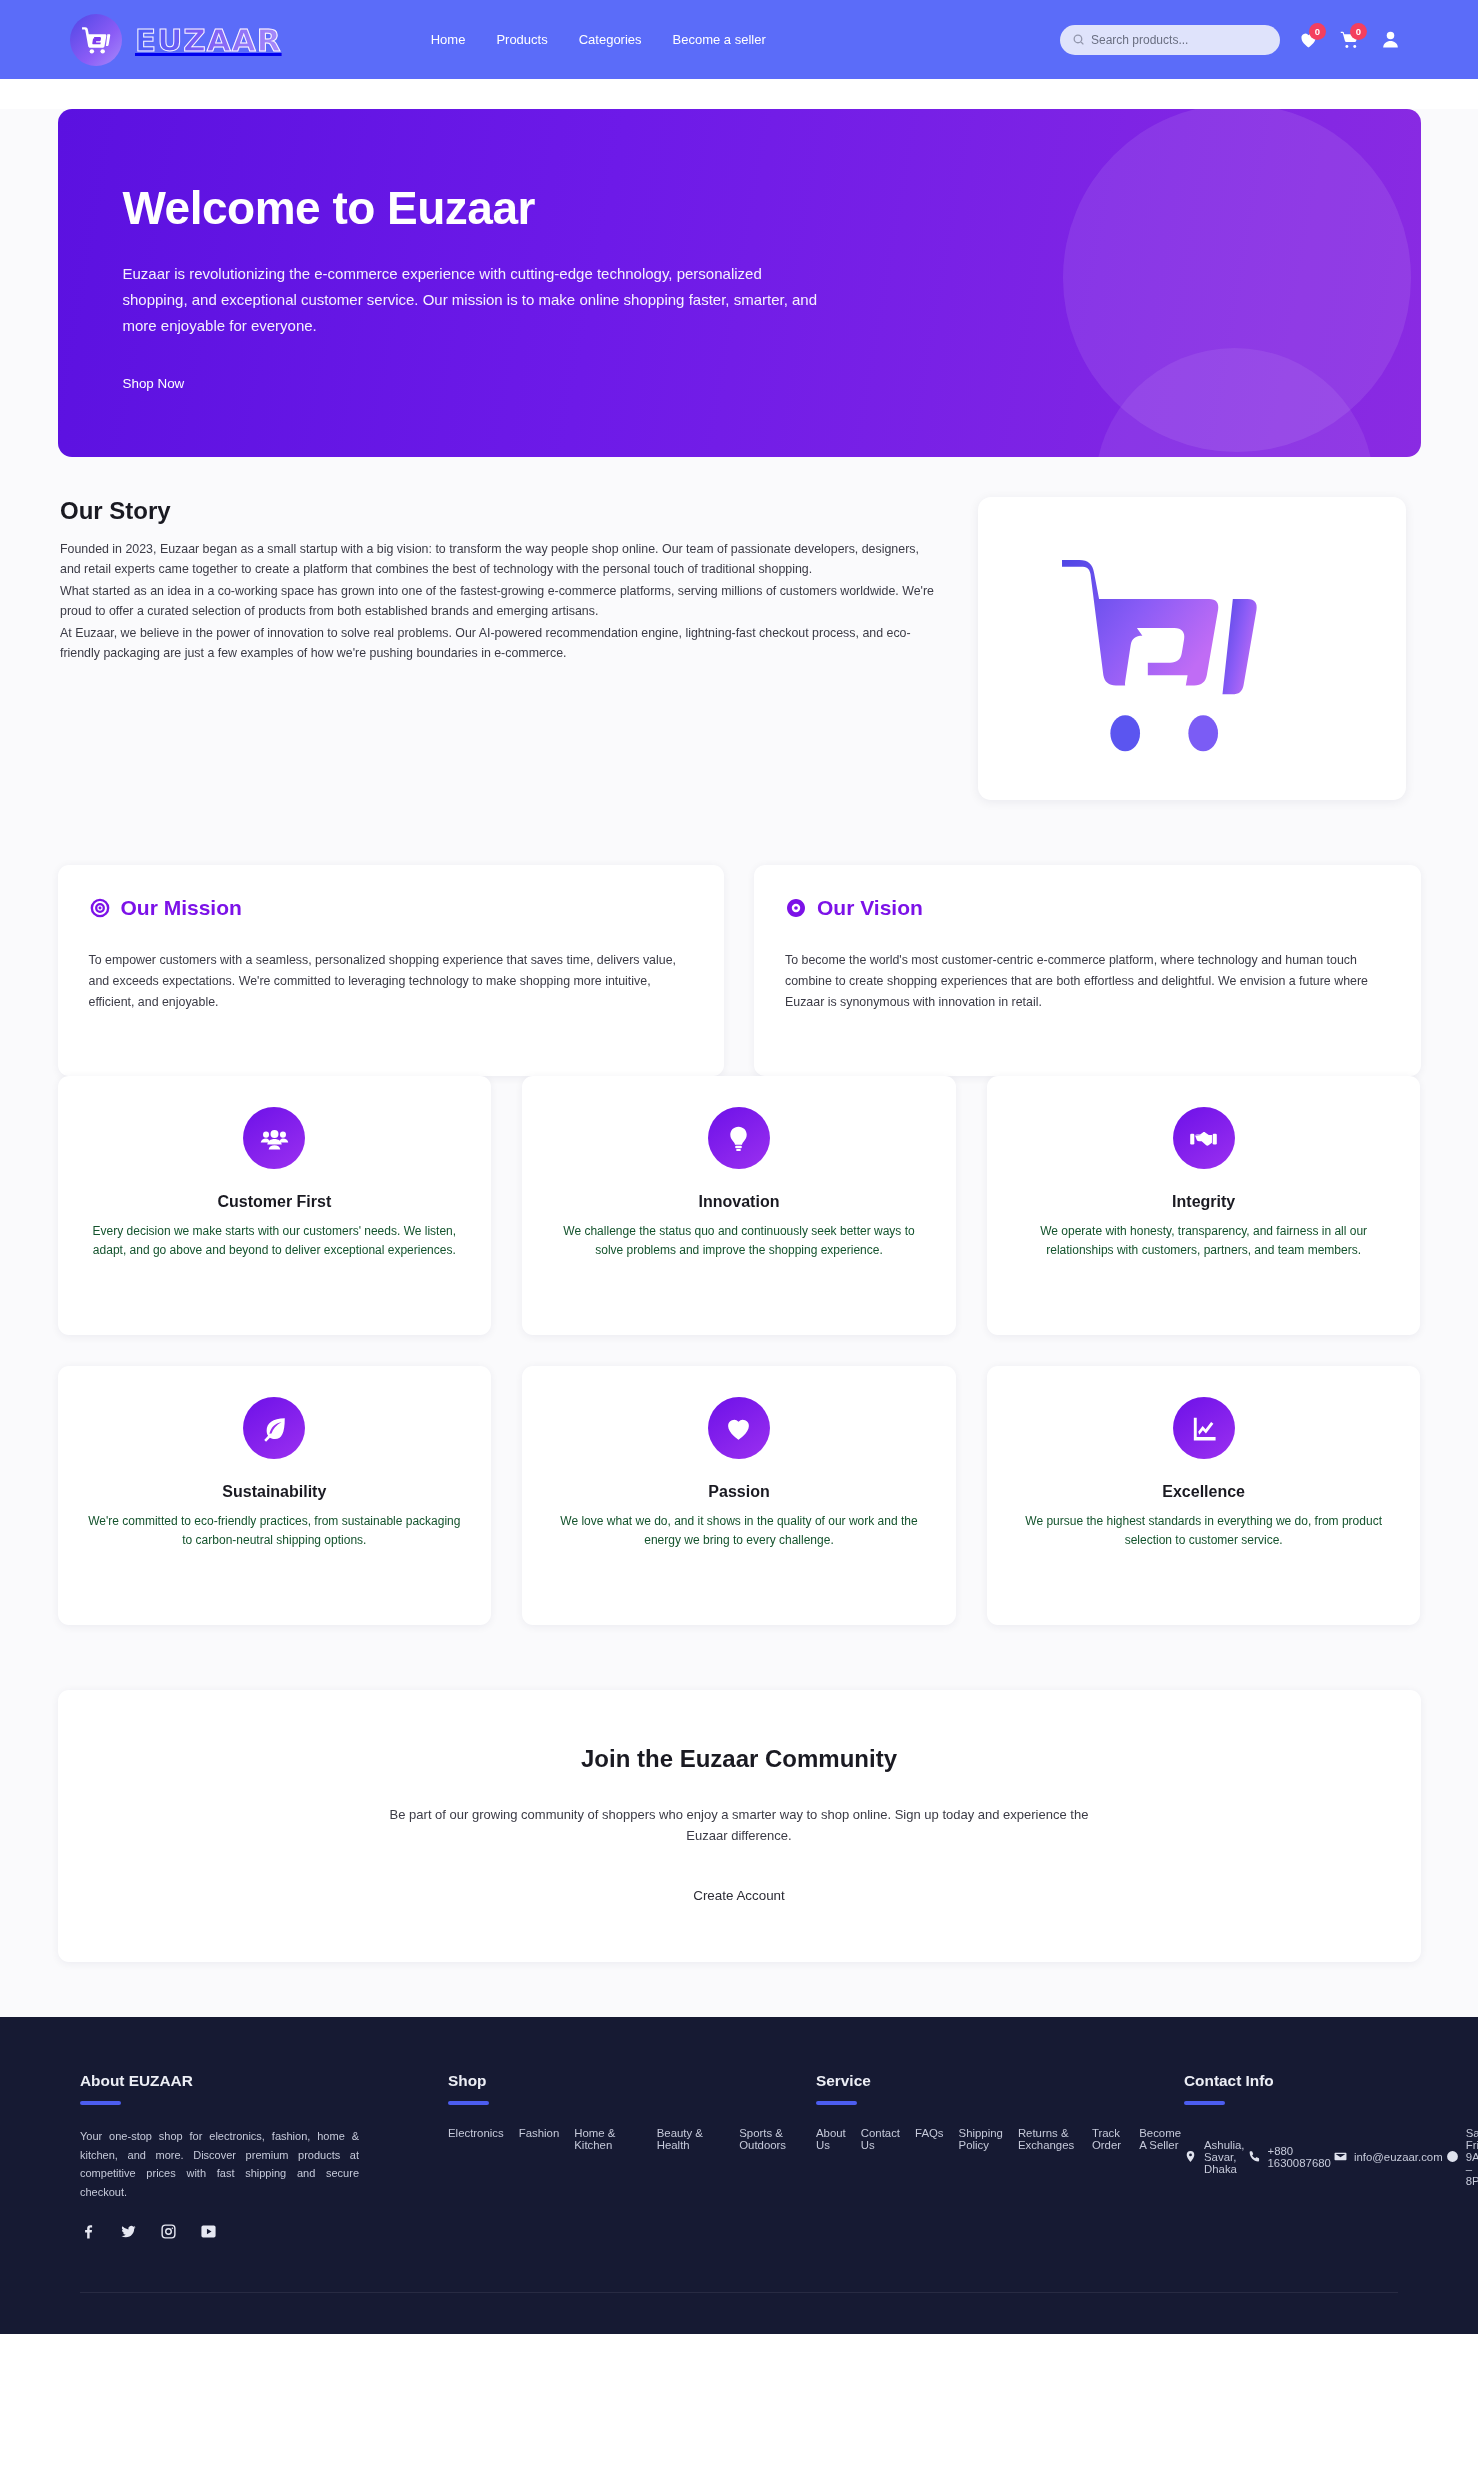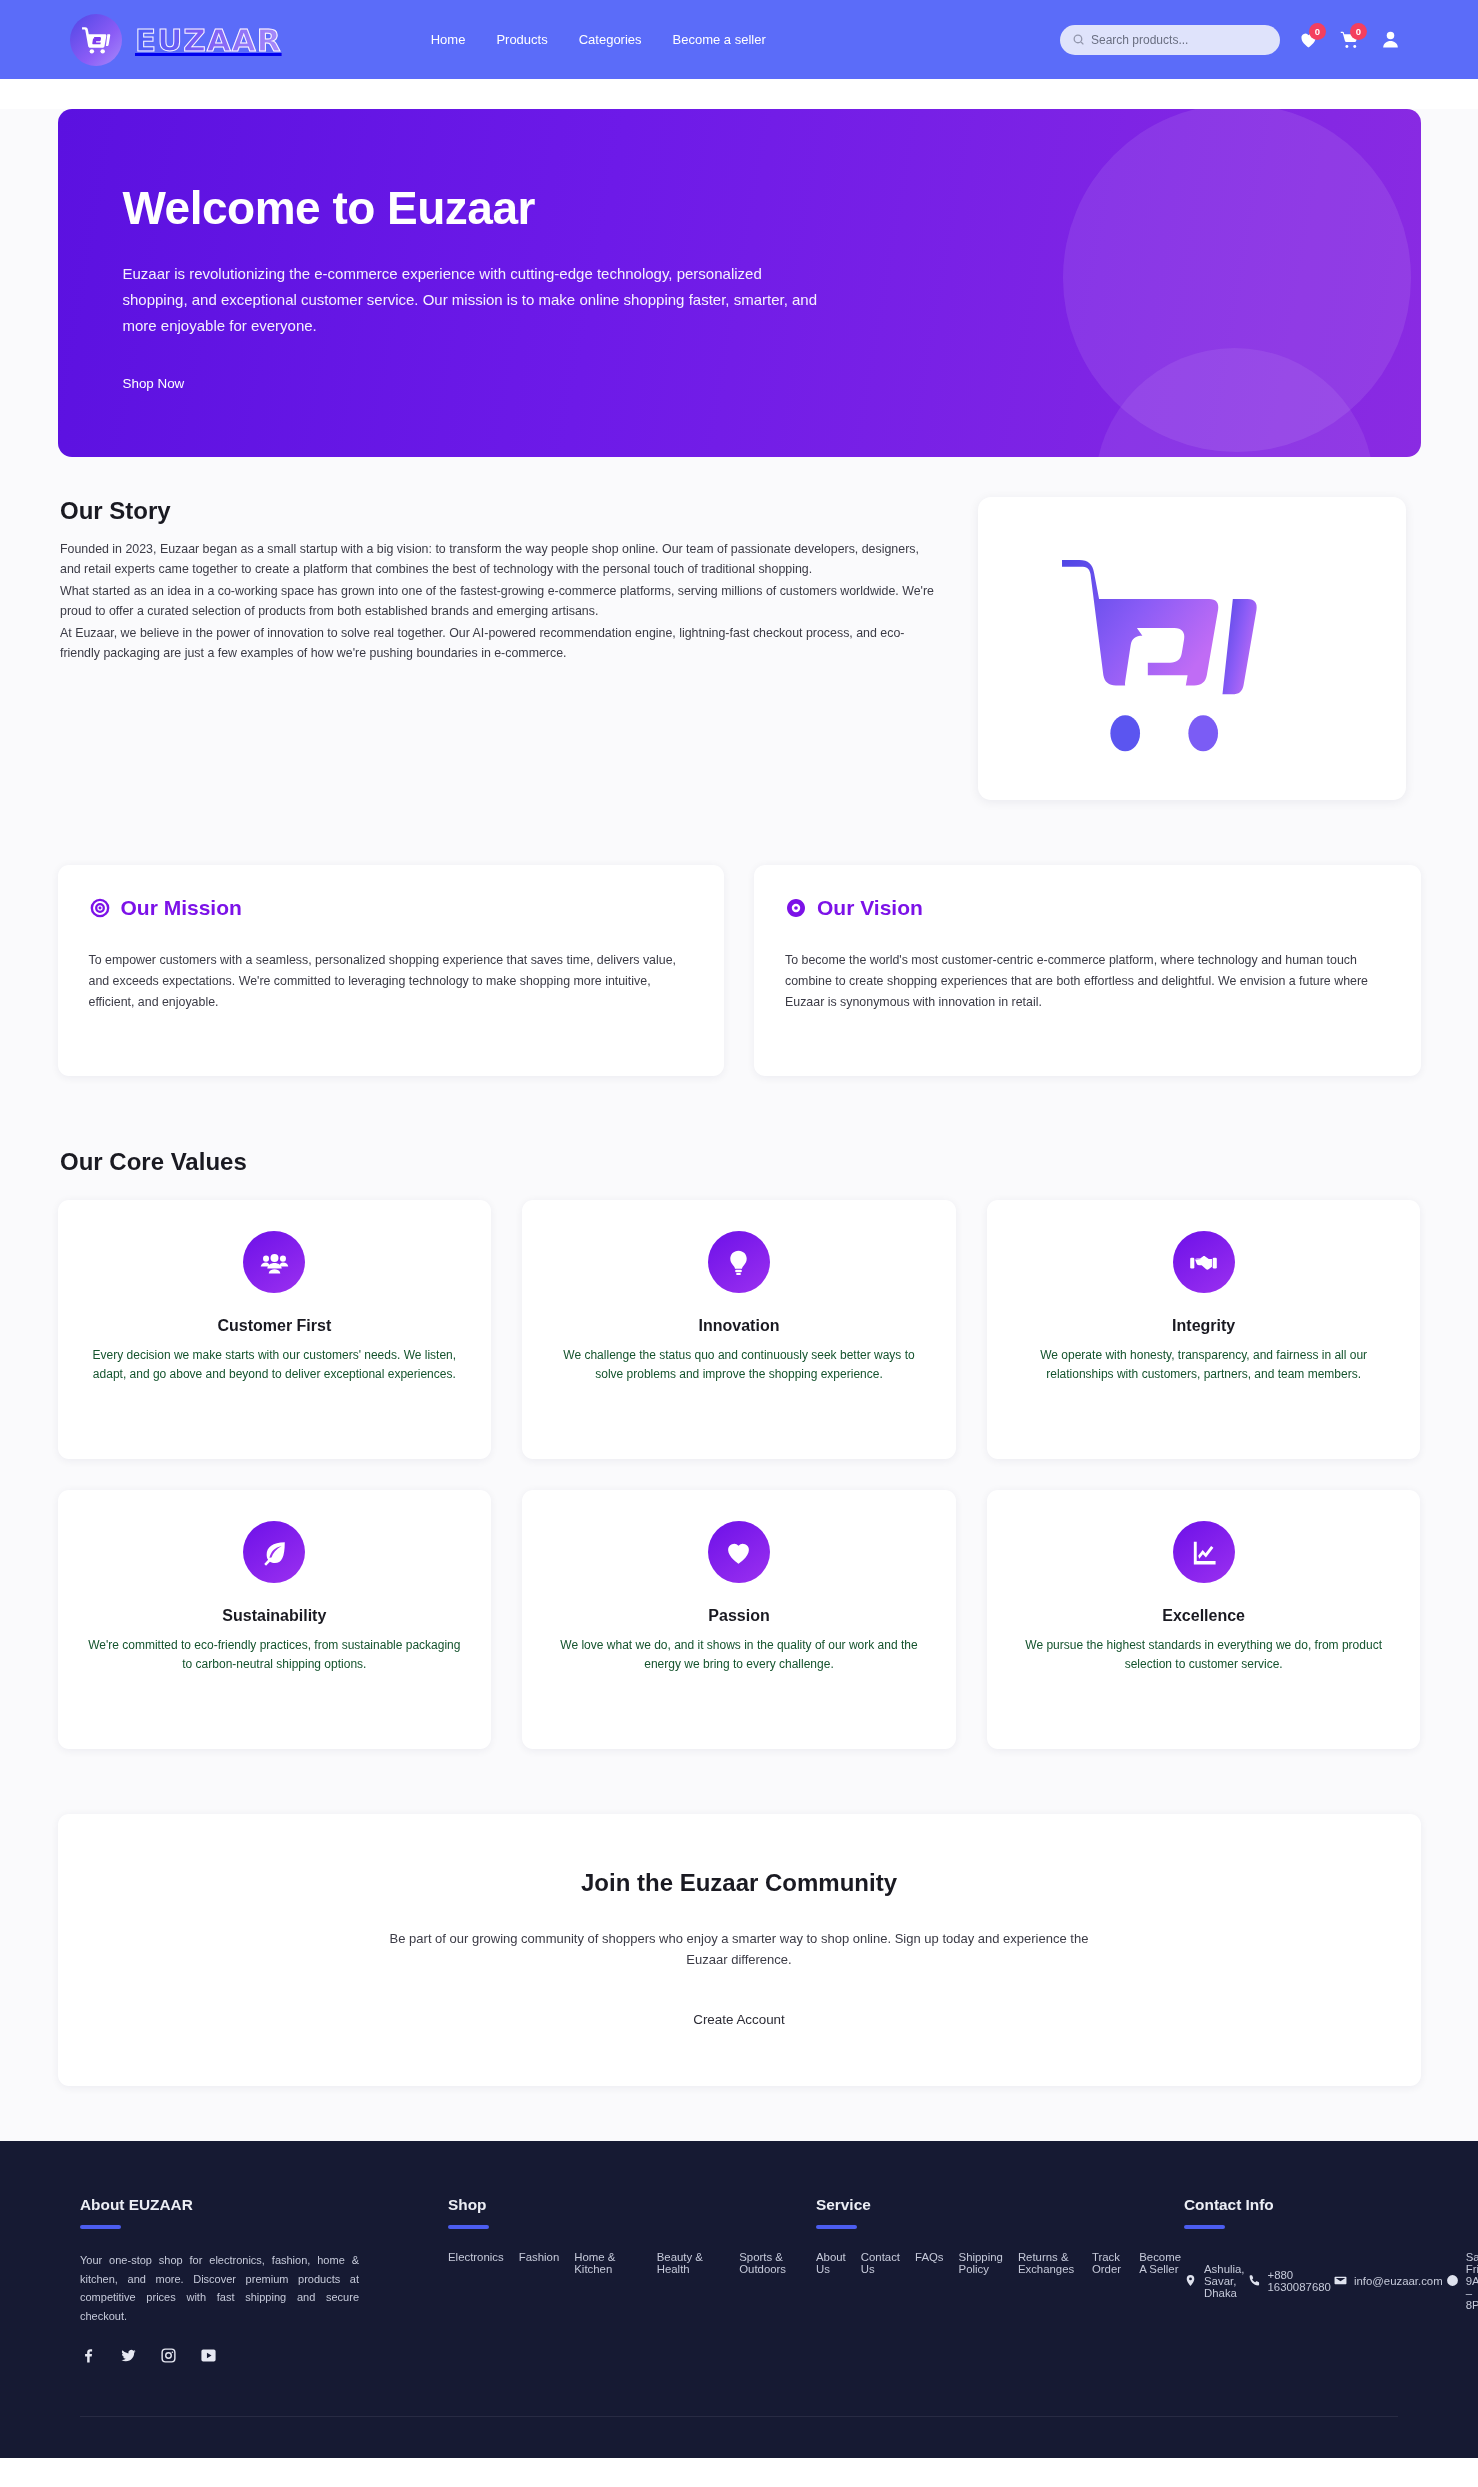--- a/index.html
+++ b/index.html
@@ -305,21 +305,21 @@
       <p>Euzaar is revolutionizing the e-commerce experience with cutting-edge technology, personalized shopping, and exceptional customer service. Our mission is to make online shopping faster, smarter, and more enjoyable for everyone.</p>
       <a class="hero-cta" href="#">Shop Now</a>
     </div>
   </section>
 
   <section class="story">
     <div class="story-text">
       <h2>Our Story</h2>
       <p>Founded in 2023, Euzaar began as a small startup with a big vision: to transform the way people shop online. Our team of passionate developers, designers, and retail experts came together to create a platform that combines the best of technology with the personal touch of traditional shopping.</p>
       <p>What started as an idea in a co-working space has grown into one of the fastest-growing e-commerce platforms, serving millions of customers worldwide. We're proud to offer a curated selection of products from both established brands and emerging artisans.</p>
-      <p>At Euzaar, we believe in the power of innovation to solve real together. Our AI-powered recommendation engine, lightning-fast checkout process, and eco-friendly packaging are just a few examples of how we're pushing boundaries in e-commerce.</p>
+      <p>At Euzaar, we believe in the power of innovation to solve real problems. Our AI-powered recommendation engine, lightning-fast checkout process, and eco-friendly packaging are just a few examples of how we're pushing boundaries in e-commerce.</p>
     </div>
     <div class="story-media">
       <svg viewBox="0 0 340 300">
         <defs>
           <linearGradient id="cg" x1="0" y1="0" x2="1" y2="0.6">
             <stop offset="0%" stop-color="#4f46e5"></stop>
             <stop offset="55%" stop-color="#8b5cf6"></stop>
             <stop offset="100%" stop-color="#c06cf5"></stop>
           </linearGradient>
         </defs>
@@ -351,21 +351,20 @@
           <path d="M12 2.2c-5.5 0-9.8 4.4-9.8 9.8S6.5 21.8 12 21.8 21.8 17.4 21.8 12 17.5 2.2 12 2.2z"></path>
           <circle cx="12" cy="12" r="4.6" fill="#ffffff"></circle>
           <circle cx="12" cy="12" r="2" fill="#7c12e8"></circle>
         </svg>
         <h3>Our Vision</h3>
       </div>
       <p>To become the world's most customer-centric e-commerce platform, where technology and human touch combine to create shopping experiences that are both effortless and delightful. We envision a future where Euzaar is synonymous with innovation in retail.</p>
     </article>
   </section>
 
-  <h2 class="values-title">Our Core Values</h2>
   <section class="values-grid">
 
     <article class="value-card">
       <div class="value-icon">
         <svg viewBox="0 0 24 24">
             <circle cx="12" cy="8.2" r="3.3"></circle>
             <circle cx="5" cy="8.8" r="2.5"></circle>
             <circle cx="19" cy="8.8" r="2.5"></circle>
             <path d="M12 12.4c-3.3 0-5.6 1.8-6 4.6h12c-.4-2.8-2.7-4.6-6-4.6z"></path>
             <path d="M5 12c-2.3 0-4 1.3-4.4 3.3H8.2C7.7 13.3 6.6 12 5 12z"></path>

